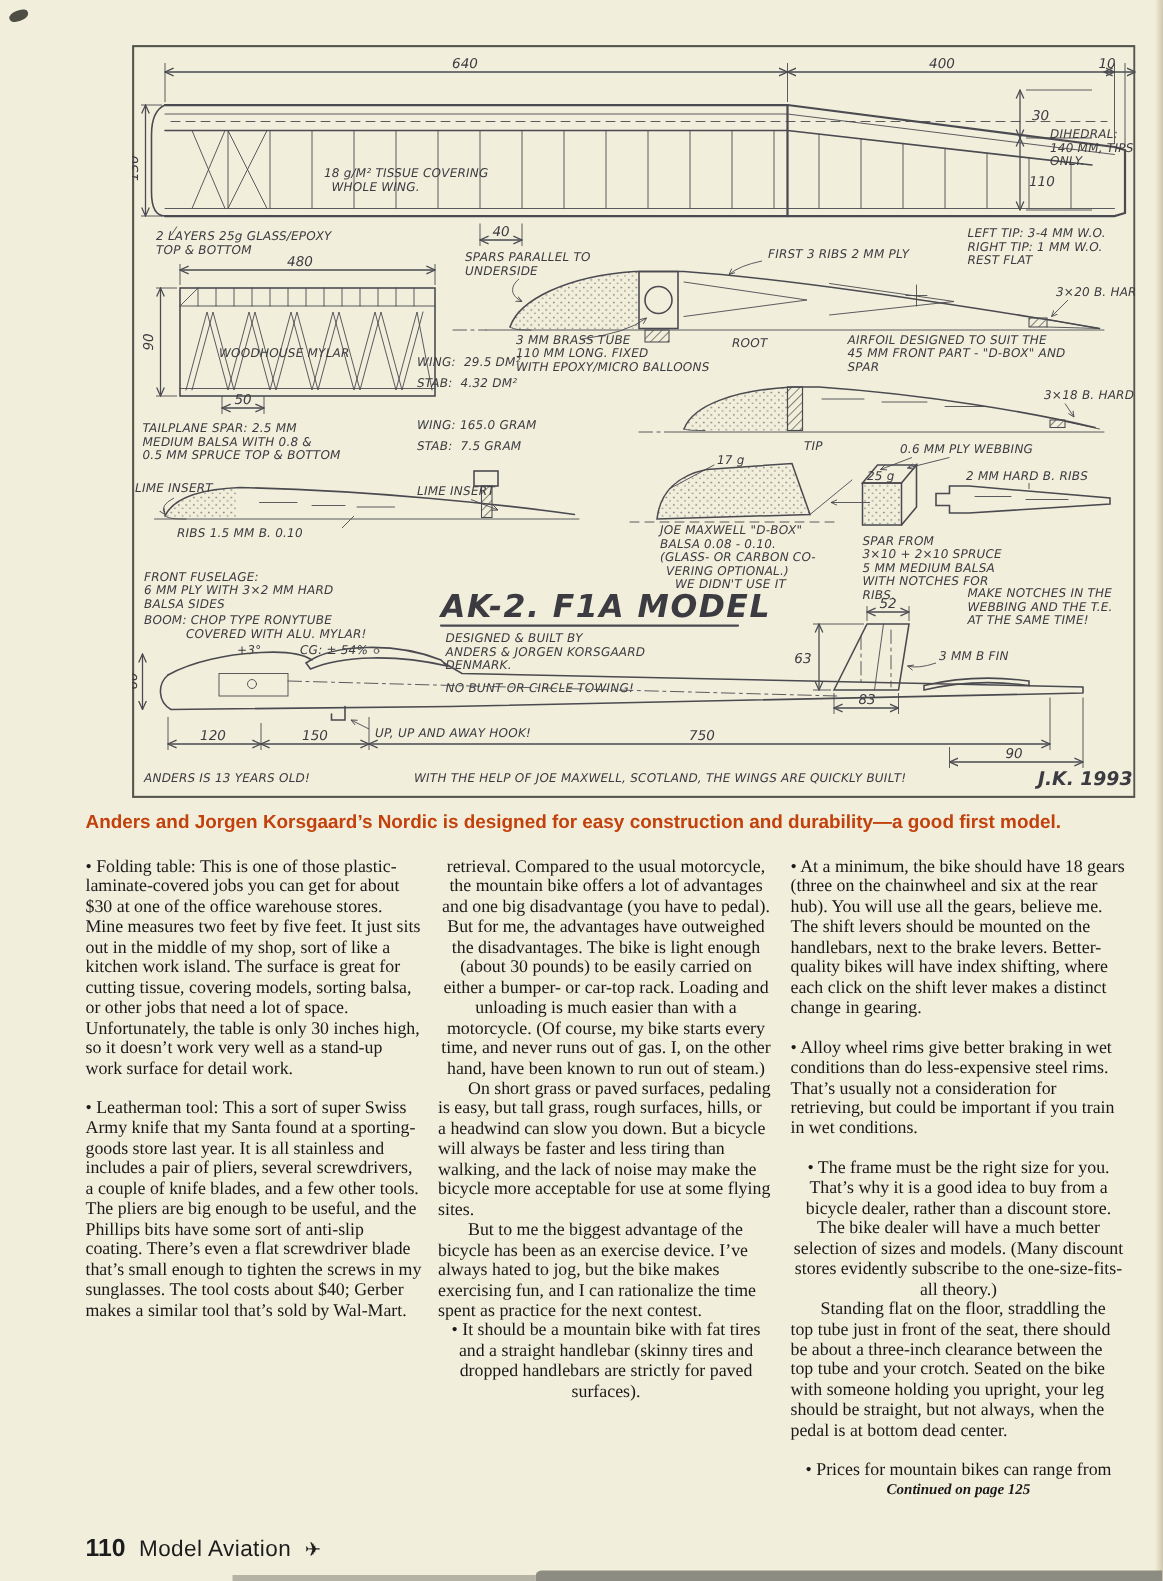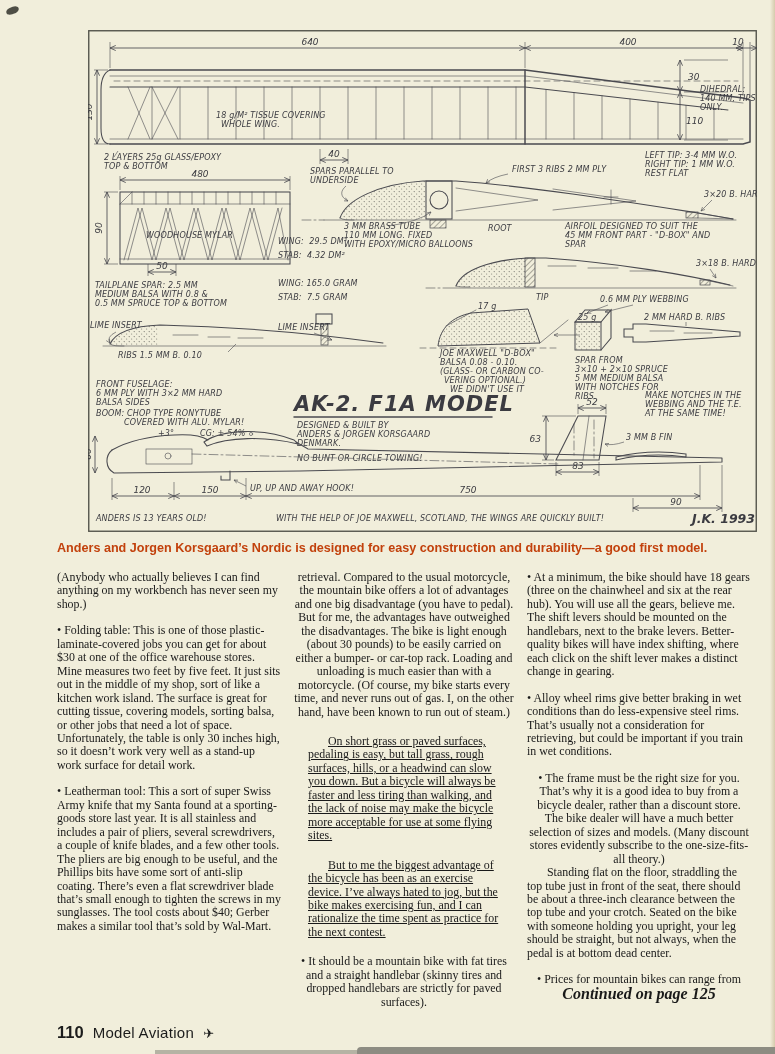--- a/index.html
+++ b/index.html
@@ -27,23 +27,23 @@
   .dim{stroke:#4a4a50;stroke-width:.85;fill:none;marker-start:url(#ar);marker-end:url(#ar);}
   .ext{stroke:#4a4a50;stroke-width:.6;fill:none;}
 
   .caption{position:absolute;left:57px;top:541px;width:698px;
         font-family:"Liberation Sans", sans-serif;font-weight:bold;font-size:12.6px;color:#c2410c;}
   .columns{position:absolute;left:57px;top:571px;width:694px;display:flex;gap:11px;
         font-size:11.9px;line-height:13.45px;color:#191919;}
   .col{width:224px;}
   .col p{margin:0 0 13px 0;}
   .col p.m0{margin:0;text-align:center;}
-  .col p.ind{text-indent:20px;margin:16px;text-decoration:underline;}
+  .col p.ind{text-indent:20px;margin:0;}
   .col p.indb{text-indent:20px;margin:0 0 13px 0;}
-  .continued{font-style:italic;font-weight:bold;text-align:right;font-size:16px;margin-top:1px;}
+  .continued{font-style:italic;font-weight:bold;text-align:right;font-size:10px;margin-top:1px;}
 
   .footer{position:absolute;left:57px;top:1023px;display:flex;align-items:baseline;gap:9px;
         font-family:"Liberation Sans", sans-serif;color:#1c1c1c;}
   .footer .num{font-weight:bold;font-size:16.5px;}
   .footer .mag{font-size:15px;letter-spacing:.3px;text-align:center;}
   .footer .plane{font-size:13px;}
 </style>
 </head>
 <body>
 
@@ -305,21 +305,20 @@
       <text class="t8" x="188" y="491">WITH THE HELP OF JOE MAXWELL, SCOTLAND, THE WINGS ARE QUICKLY BUILT!</text>
       <text class="ts" x="604" y="493">J.K. 1993</text>
     </g>
   </svg>
   </div>
 
   <div class="caption">Anders and Jorgen Korsgaard’s Nordic is designed for easy construction and durability—a good first model.</div>
 
   <div class="columns">
     <div class="col">
-      <p>(Anybody who actually believes I can find anything on my workbench has never seen my shop.)</p>
       <p>• Folding table: This is one of those plastic-laminate-covered jobs you can get for about $30 at one of the office warehouse stores. Mine measures two feet by five feet. It just sits out in the middle of my shop, sort of like a kitchen work island. The surface is great for cutting tissue, covering models, sorting balsa, or other jobs that need a lot of space. Unfortunately, the table is only 30 inches high, so it doesn’t work very well as a stand-up work surface for detail work.</p>
       <p>• Leatherman tool: This a sort of super Swiss Army knife that my Santa found at a sporting-goods store last year. It is all stainless and includes a pair of pliers, several screwdrivers, a couple of knife blades, and a few other tools. The pliers are big enough to be useful, and the Phillips bits have some sort of anti-slip coating. There’s even a flat screwdriver blade that’s small enough to tighten the screws in my sunglasses. The tool costs about $40; Gerber makes a similar tool that’s sold by Wal-Mart.</p>
     </div>
     <div class="col">
       <p class="m0">retrieval. Compared to the usual motorcycle, the mountain bike offers a lot of advantages and one big disadvantage (you have to pedal). But for me, the advantages have outweighed the disadvantages. The bike is light enough (about 30 pounds) to be easily carried on either a bumper- or car-top rack. Loading and unloading is much easier than with a motorcycle. (Of course, my bike starts every time, and never runs out of gas. I, on the other hand, have been known to run out of steam.)</p>
       <p class="ind">On short grass or paved surfaces, pedaling is easy, but tall grass, rough surfaces, hills, or a headwind can slow you down. But a bicycle will always be faster and less tiring than walking, and the lack of noise may make the bicycle more acceptable for use at some flying sites.</p>
       <p class="ind">But to me the biggest advantage of the bicycle has been as an exercise device. I’ve always hated to jog, but the bike makes exercising fun, and I can rationalize the time spent as practice for the next contest.</p>
       <p class="m0">• It should be a mountain bike with fat tires and a straight handlebar (skinny tires and dropped handlebars are strictly for paved surfaces).</p>
     </div>
     <div class="col">

